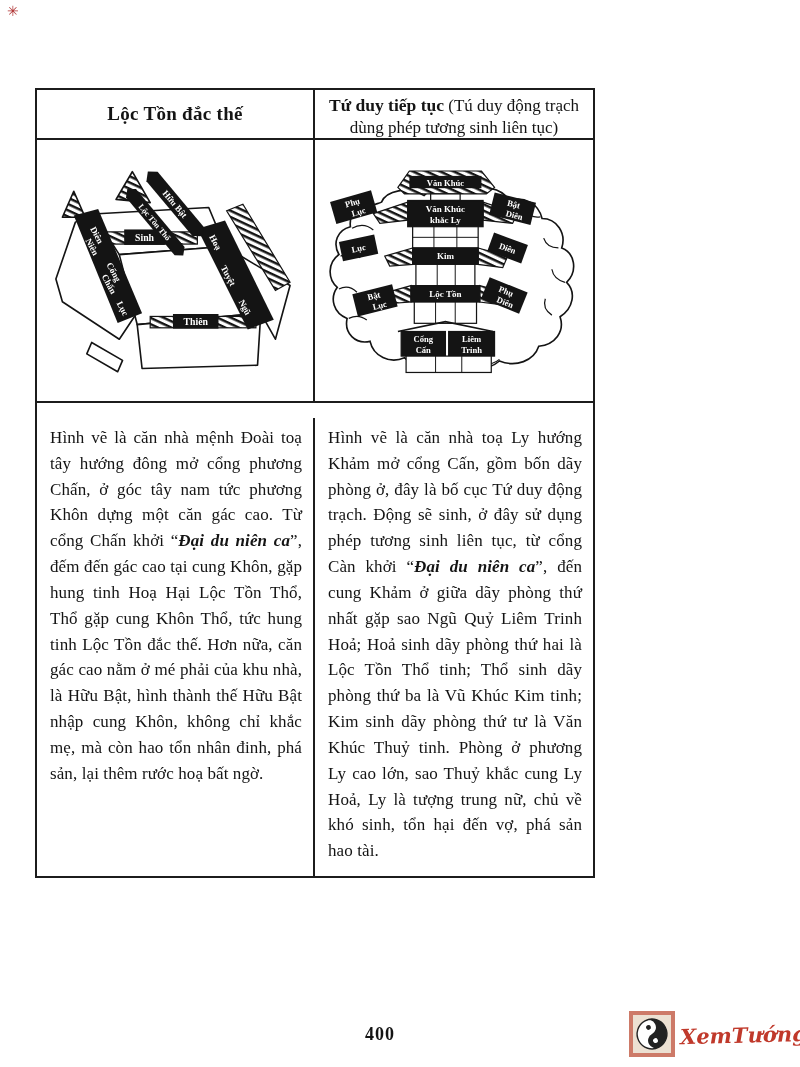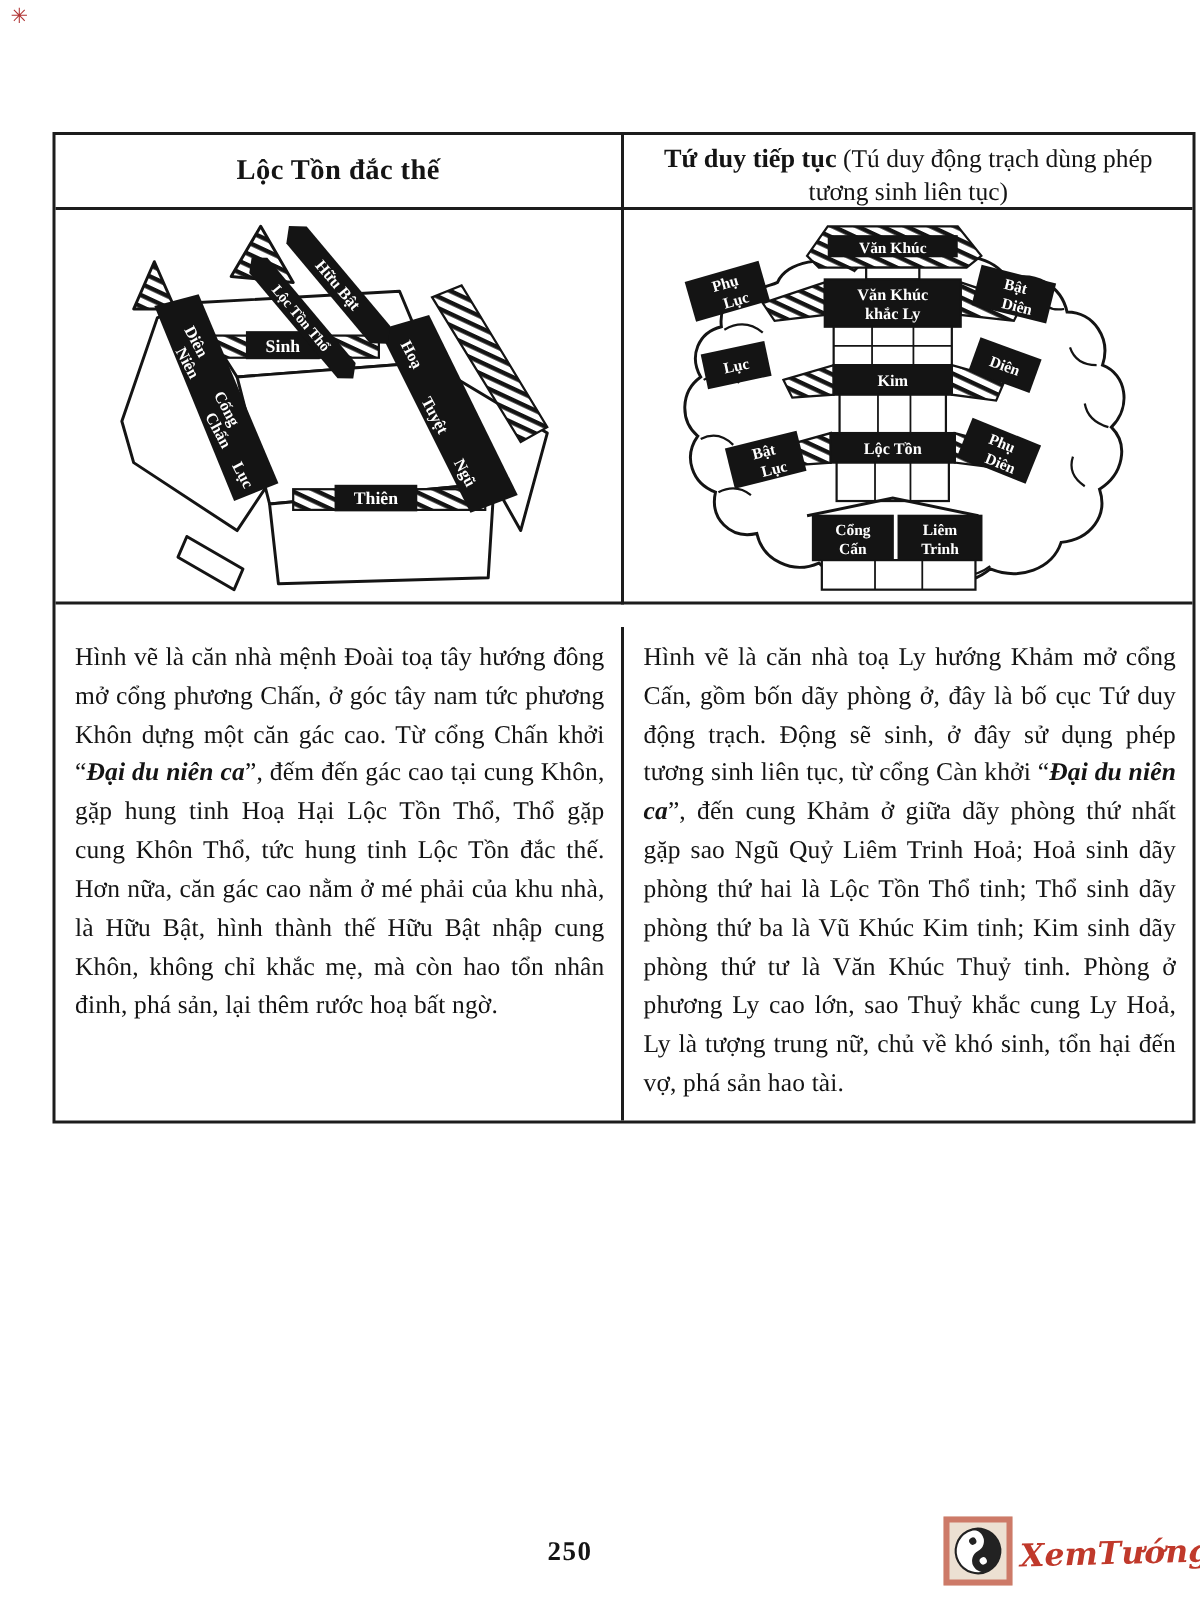--- a/index.html
+++ b/index.html
@@ -2,21 +2,21 @@
 <html><head>
 <meta charset="utf-8">
 <style>
   html,body{margin:0;padding:0;width:800px;height:1067px;overflow:hidden;background:#fff;}
   body{font-family:"Liberation Serif",serif;color:#141414;position:relative;}
   .page{position:absolute;inset:0;background:#fff;}
 
   .corner-mark{position:absolute;left:7px;top:5px;color:#b03434;font-size:14px;line-height:1;}
 
   .tbl{
-    position:absolute;left:35px;top:88px;width:762px;
+    position:absolute;left:35px;top:88px;width:560px;
     border:2.5px solid #1c1c1c;box-sizing:border-box;
     display:grid;grid-template-columns:1fr 1fr;grid-template-rows:50px 263px auto;
     background:#fff;
   }
   .cell{box-sizing:border-box;min-width:0;}
   .b-r{border-right:2.5px solid #1c1c1c;}
   .b-b{border-bottom:2.5px solid #1c1c1c;}
 
   .hd{display:flex;align-items:center;justify-content:center;text-align:center;
       padding:2px 10px;font-size:17px;line-height:1.28;}
@@ -221,21 +221,21 @@
     </div>
 
     <div class="cell b-r bd">
       <span>Hình vẽ là căn nhà mệnh Đoài toạ tây hướng đông mở cổng phương Chấn, ở góc tây nam tức phương Khôn dựng một căn gác cao. Từ cổng Chấn khởi “</span><span class="em">Đại du niên ca</span><span>”, đếm đến gác cao tại cung Khôn, gặp hung tinh Hoạ Hại Lộc Tồn Thổ, Thổ gặp cung Khôn Thổ, tức hung tinh Lộc Tồn đắc thế. Hơn nữa, căn gác cao nằm ở mé phải của khu nhà, là Hữu Bật, hình thành thế Hữu Bật nhập cung Khôn, không chỉ khắc mẹ, mà còn hao tổn nhân đinh, phá sản, lại thêm rước hoạ bất ngờ.</span>
     </div>
     <div class="cell bd">
       <span>Hình vẽ là căn nhà toạ Ly hướng Khảm mở cổng Cấn, gồm bốn dãy phòng ở, đây là bố cục Tứ duy động trạch. Động sẽ sinh, ở đây sử dụng phép tương sinh liên tục, từ cổng Càn khởi “</span><span class="em">Đại du niên ca</span><span>”, đến cung Khảm ở giữa dãy phòng thứ nhất gặp sao Ngũ Quỷ Liêm Trinh Hoả; Hoả sinh dãy phòng thứ hai là Lộc Tồn Thổ tinh; Thổ sinh dãy phòng thứ ba là Vũ Khúc Kim tinh; Kim sinh dãy phòng thứ tư là Văn Khúc Thuỷ tinh. Phòng ở phương Ly cao lớn, sao Thuỷ khắc cung Ly Hoả, Ly là tượng trung nữ, chủ về khó sinh, tổn hại đến vợ, phá sản hao tài.</span>
     </div>
   </div>
 
-  <div class="page-number">250</div>
+  <div class="page-number">400</div>
 
   <div class="watermark">
     <span class="wm-box">
       <svg viewBox="-24 -24 48 48" xmlns="http://www.w3.org/2000/svg">
         <circle r="21" fill="#fff" stroke="#222" stroke-width="2"></circle>
         <path d="M0,-21 A21,21 0 0 1 0,21 A10.5,10.5 0 0 1 0,0 A10.5,10.5 0 0 0 0,-21 Z" fill="#222"></path>
         <circle cy="-10.5" r="3.4" fill="#222"></circle>
         <circle cy="10.5" r="3.4" fill="#fff"></circle>
       </svg>
     </span>

